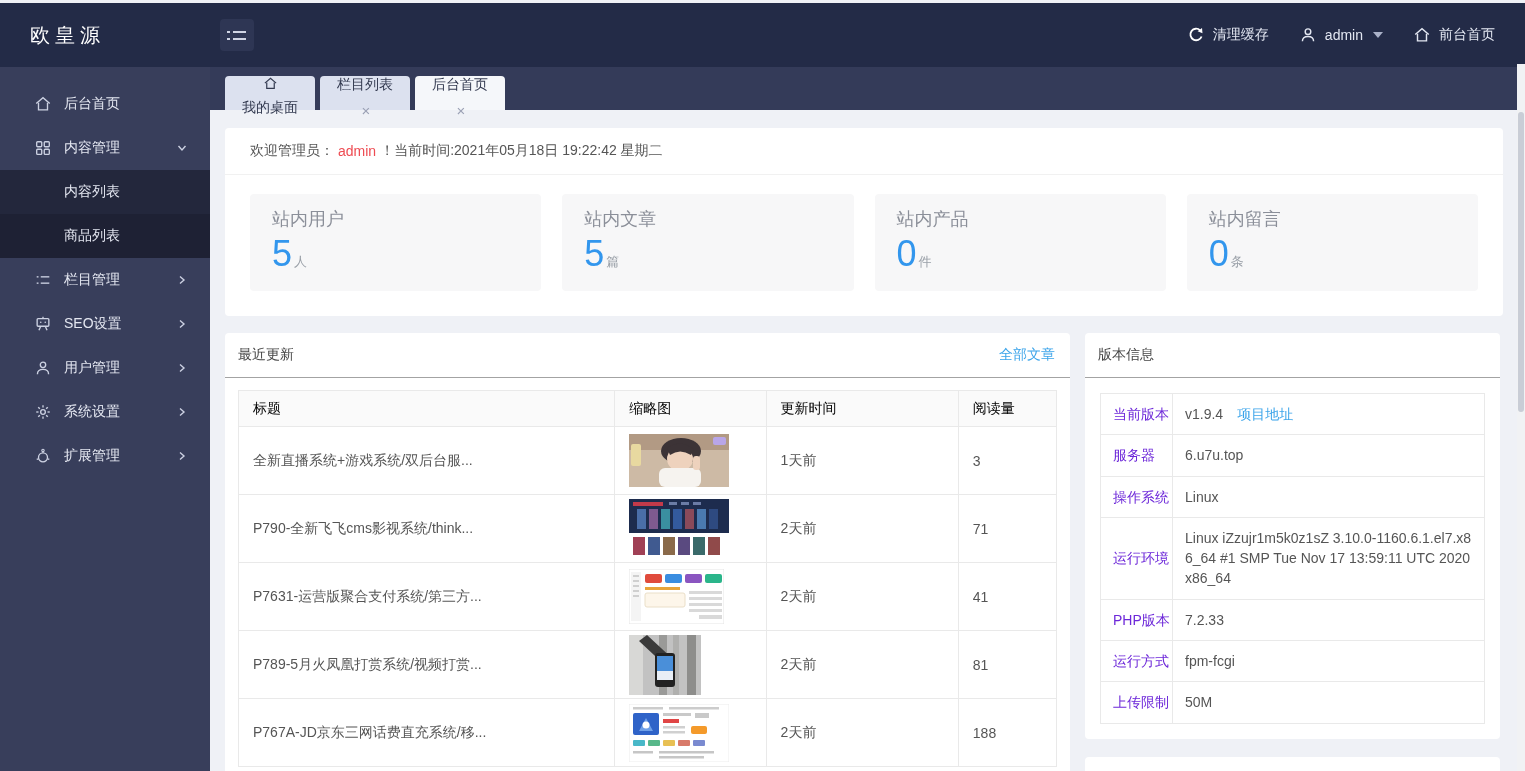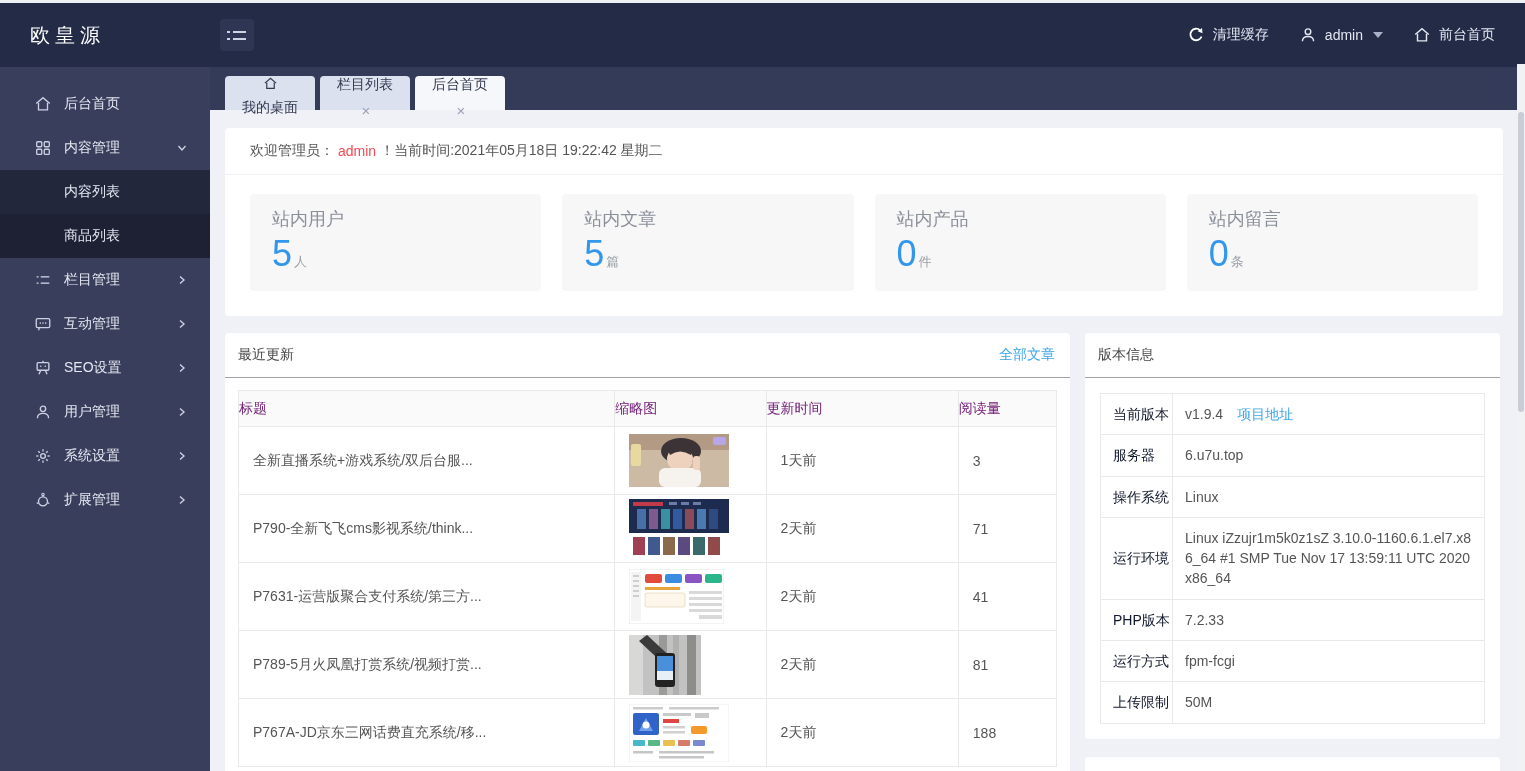--- a/index.html
+++ b/index.html
@@ -50,30 +50,30 @@
   .stat-num .unit { font-size:13px; color:#9aa0a8; margin-left:2px; }
 
   .cols { display:flex; gap:15px; margin-top:17px; align-items:flex-start; }
   .left-col { width:845px; }
   .right-col { width:415px; }
 
   
   .recent-body { padding:12px 13px 13px 13px; }
   table.recent { width:100%; border-collapse:collapse; table-layout:fixed; }
   table.recent th, table.recent td { border:1px solid #e9e9e9; font-weight:400; text-align:left; }
-  table.recent th { background:#fafafa; color:#701a75; height:36px; padding:0 0; font-size:14px; }
+  table.recent th { background:#fafafa; color:#000000; height:36px; padding:0 14px; font-size:14px; }
   table.recent td { color:#555; height:68px; padding:0 14px; font-size:14px; overflow:hidden; }
   td.thumb-cell { text-align:center; padding:4px; }
   .thumb { display:inline-block; vertical-align:middle; }
 
   
   .ver-body { padding:15px; }
   table.ver { width:100%; border-collapse:collapse; table-layout:fixed; }
   table.ver td { border:1px solid #e9e9e9; padding:10px 12px; font-size:14px; color:#555; line-height:1.45; word-break:break-all; }
-  table.ver td.lbl { width:72px; color:#0f172a; word-break:keep-all; }
+  table.ver td.lbl { width:72px; color:#6d28d9; word-break:keep-all; }
   table.ver .link { margin-left:14px; }
 
   .msg-panel { margin-top:18px; height:60px; }
   .msg-head { height:48px; display:flex; align-items:center; padding:0 15px; color:#444; }
 
   
   .scrollbar { position:absolute; right:0; top:64px; width:8px; height:707px; background:#f1f2f4; z-index:40; }
   .scroll-thumb { position:absolute; top:48px; left:1px; width:6px; height:300px; background:#c9cdd6; border-radius:3px; }
 
   svg { display:block; }
@@ -163,37 +163,20 @@
   <div class="side-item">
     <span class="s-icon">
       <svg width="18" height="18" viewBox="0 0 20 20">
           <line x1="3" y1="6.5" x2="5" y2="6.5" stroke="#ccd1e2" stroke-width="1.5"></line>
           <line x1="7.5" y1="6.5" x2="17" y2="6.5" stroke="#ccd1e2" stroke-width="1.5"></line>
           <line x1="3" y1="13.5" x2="5" y2="13.5" stroke="#ccd1e2" stroke-width="1.5"></line>
           <line x1="7.5" y1="13.5" x2="17" y2="13.5" stroke="#ccd1e2" stroke-width="1.5"></line>
         </svg>
     </span>
     <span>栏目管理</span>
-    <span class="chev">
-      <svg width="12" height="12" viewBox="0 0 12 12">
-          <polyline points="4,2.5 8,6 4,9.5" fill="none" stroke="#ccd1e2" stroke-width="1.4"></polyline>
-        </svg>
-    </span>
-  </div>
-  <div class="side-item">
-    <span class="s-icon">
-      <svg width="18" height="18" viewBox="0 0 20 20">
-          <rect x="2.5" y="4" width="15" height="10" rx="1.5" fill="none" stroke="#ccd1e2" stroke-width="1.5"></rect>
-          <line x1="6" y1="14" x2="5" y2="17" stroke="#ccd1e2" stroke-width="1.5"></line>
-          <circle cx="7" cy="9" r="0.9" fill="#ccd1e2"></circle>
-          <circle cx="10" cy="9" r="0.9" fill="#ccd1e2"></circle>
-          <circle cx="13" cy="9" r="0.9" fill="#ccd1e2"></circle>
-        </svg>
-    </span>
-    <span>互动管理</span>
     <span class="chev">
       <svg width="12" height="12" viewBox="0 0 12 12">
           <polyline points="4,2.5 8,6 4,9.5" fill="none" stroke="#ccd1e2" stroke-width="1.4"></polyline>
         </svg>
     </span>
   </div>
   <div class="side-item">
     <span class="s-icon">
       <svg width="18" height="18" viewBox="0 0 20 20">
           <rect x="3.5" y="4" width="13" height="8.5" rx="1" fill="none" stroke="#ccd1e2" stroke-width="1.5"></rect>

